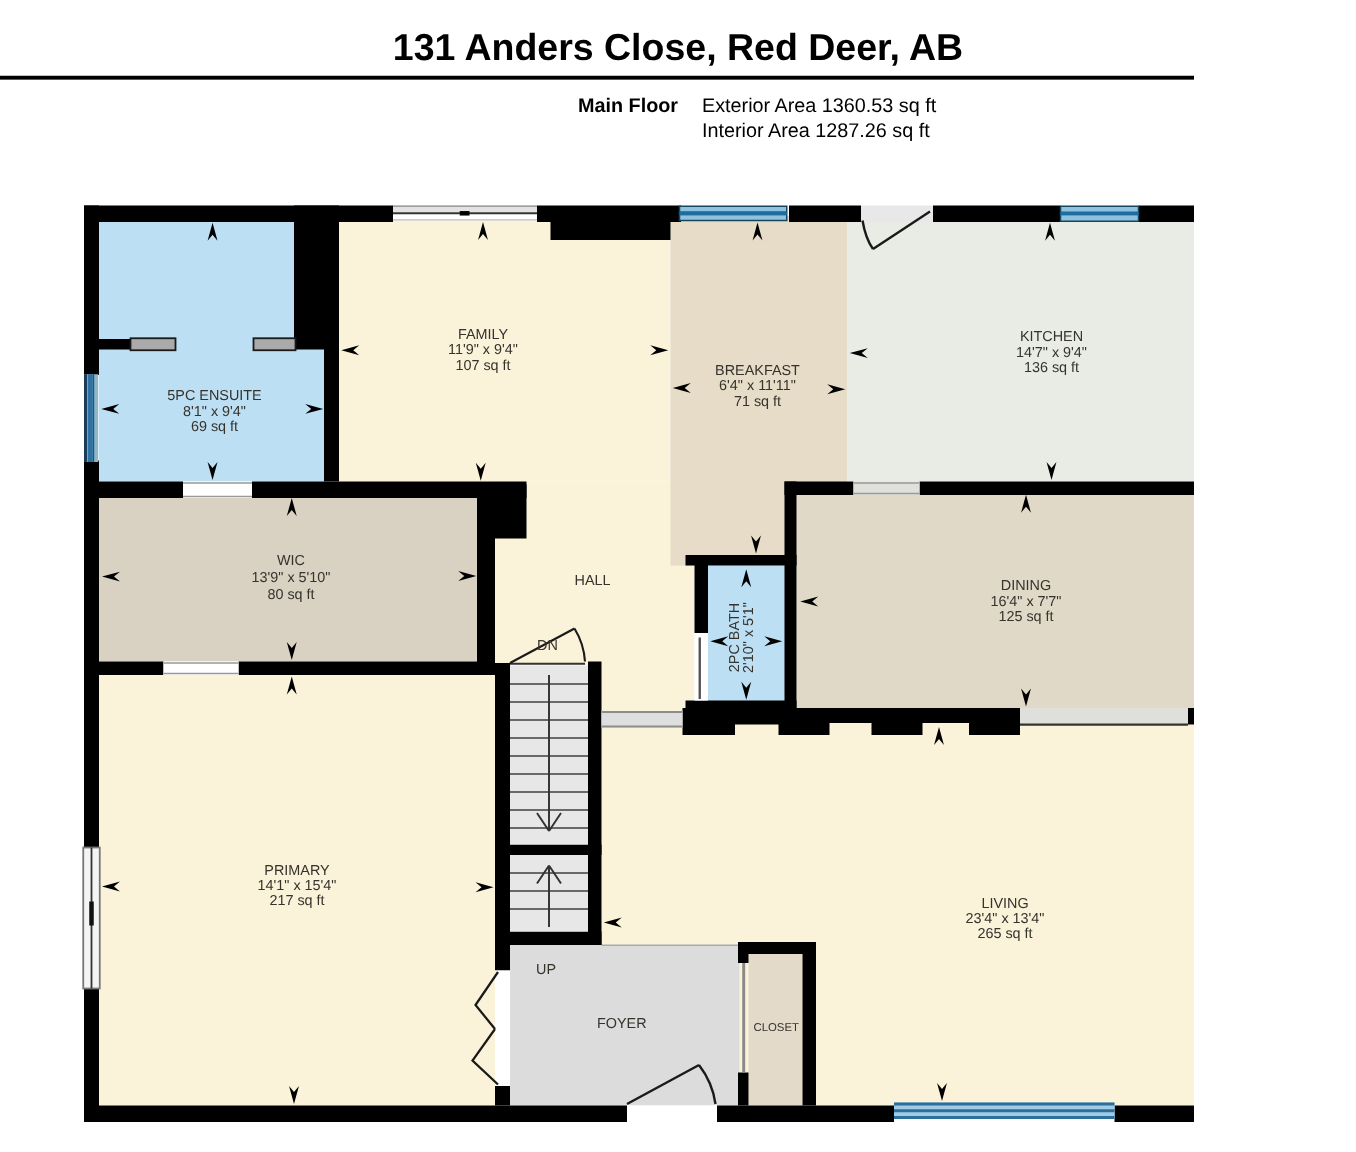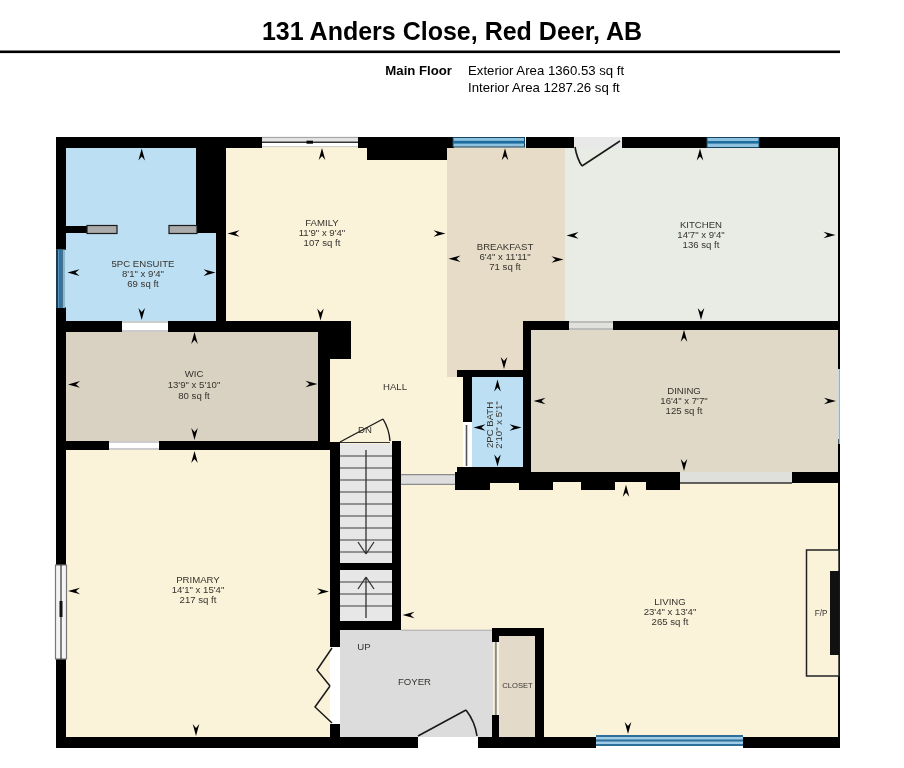--- a/index.html
+++ b/index.html
@@ -1,16 +1,16 @@
 <!DOCTYPE html>
 <html><head>
 <meta charset="utf-8">
 <style>
   html,body{margin:0;padding:0;background:#ffffff;}
-  .page{position:relative;width:796px;height:768px;background:#fff;overflow:hidden;padding-left:44px;}
+  .page{position:relative;width:796px;height:768px;background:#fff;overflow:hidden;}
   svg{position:absolute;left:0;top:0;}
   text{font-family:"Liberation Sans",sans-serif;}
 </style>
 </head>
 <body>
 <div class="page">
 <svg width="904" height="768" viewBox="0 0 904 768" xmlns="http://www.w3.org/2000/svg">
 
 <rect x="0" y="0" width="904" height="768" fill="#ffffff"></rect>
 

